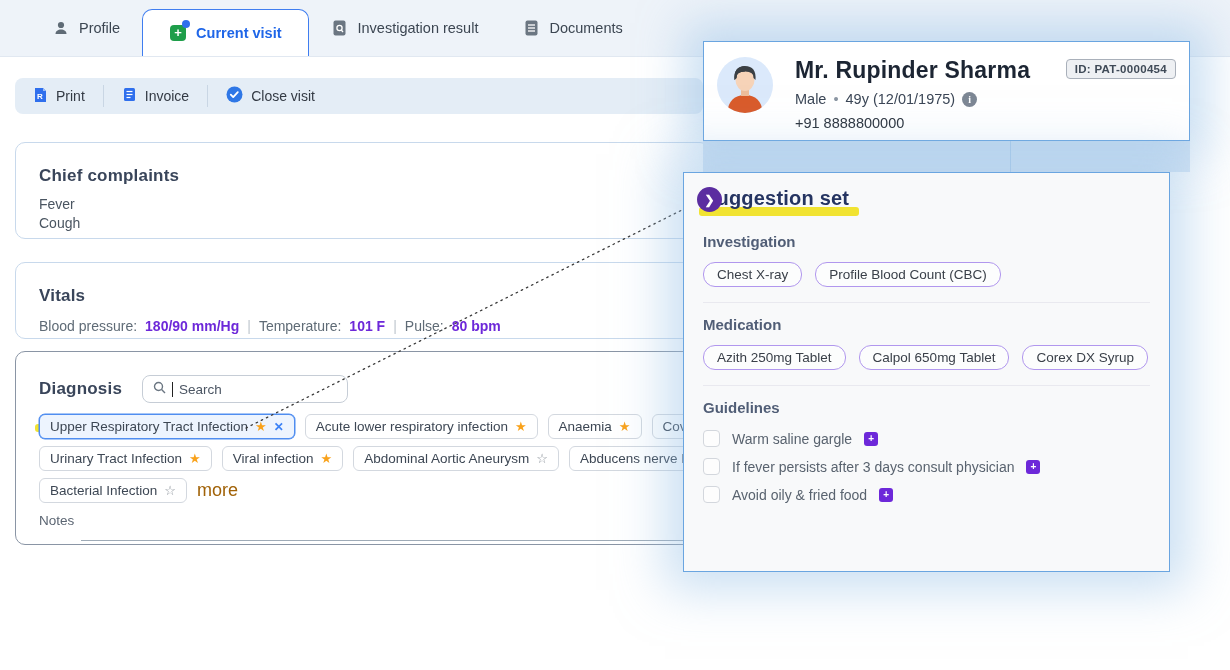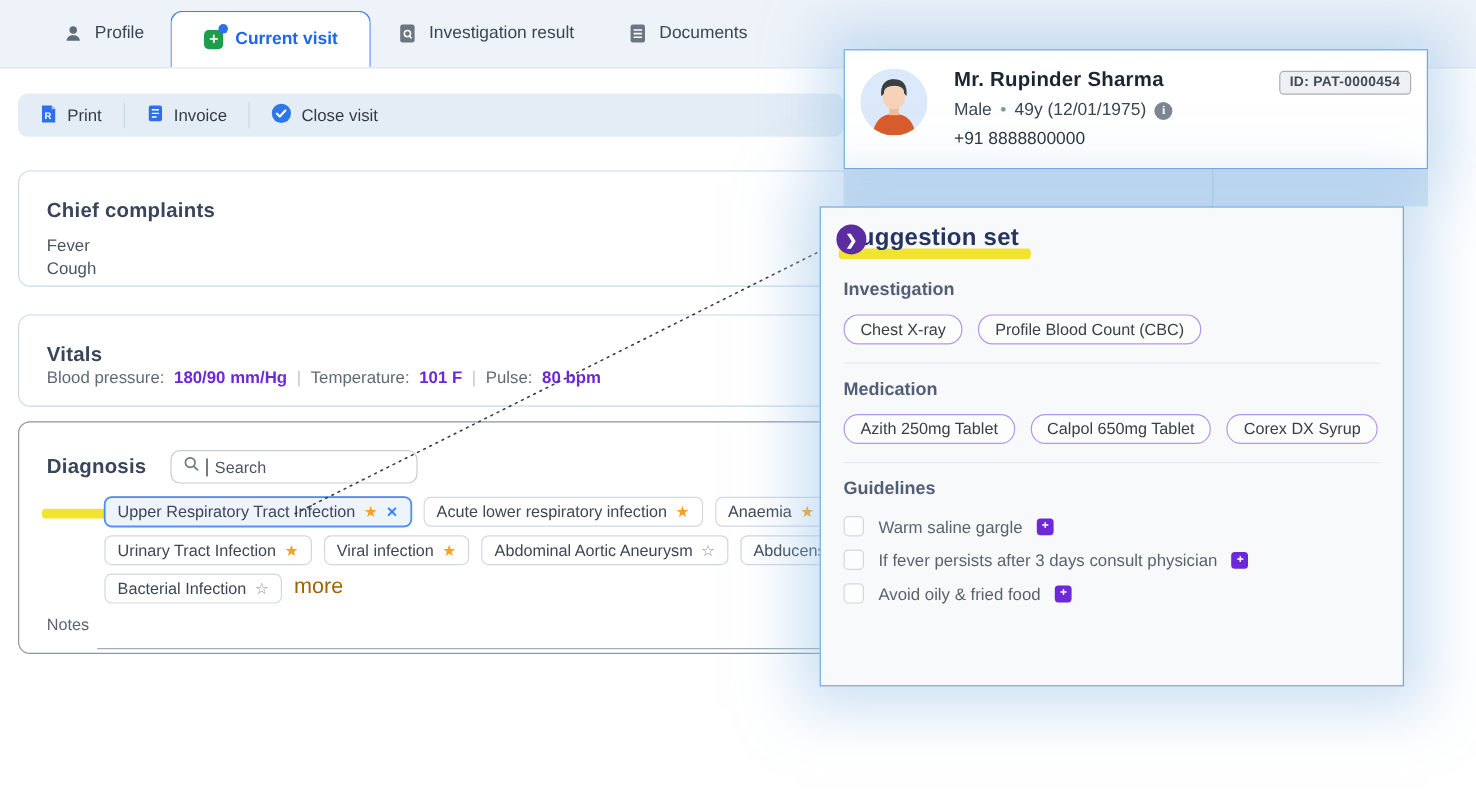--- a/index.html
+++ b/index.html
@@ -25,32 +25,32 @@
 
   
   .card { position:absolute; left:15px; width:695px; background:#fff; border:1px solid #c8d9ec;
           border-radius:10px; padding:23px 0 0 23px; overflow:hidden; }
   .card h2 { font-size:17px; font-weight:bold; color:#39455a; letter-spacing:.2px; }
   .card-cc { top:142px; height:97px; }
   .card-vitals { top:262px; height:77px; }
   .card-diag { top:351px; height:194px; border-color:#8a95a5; }
   .cc-item { font-size:14px; color:#4a5561; line-height:1.35; }
   .card-cc h2 { margin-bottom:9px; }
-  .vit-row { font-size:14px; color:#5f6b76; display:flex; align-items:flex-start; gap:8px; white-space:nowrap; }
+  .vit-row { margin-top:12px; font-size:14px; color:#5f6b76; display:flex; align-items:flex-start; gap:8px; white-space:nowrap; }
   .vit-val { color:#6d28d9; font-weight:bold; }
   .vit-sep { color:#c0c7cf; }
 
   
   .diag-head { display:flex; align-items:center; gap:20px; }
   .search { width:206px; height:28px; border:1px solid #c6cdd6; border-radius:8px; background:#fff;
             display:flex; align-items:center; gap:6px; padding:0 10px; }
   .search .ph { font-size:13.5px; color:#4b5563; }
   .caret { width:1px; height:15px; background:#222; }
   .tagrows { position:relative; margin-top:11px; z-index:2; }
-  .tagrow { display:flex; gap:10px; margin-bottom:7px; white-space:nowrap;margin-left:48px; }
+  .tagrow { display:flex; align-items:center; gap:10px; margin-bottom:7px; white-space:nowrap; }
   .tag { display:inline-flex; align-items:center; gap:7px; height:25px; padding:0 10px; border:1px solid #d3d8df;
          border-radius:6px; background:#fff; font-size:13.5px; color:#3d4754; cursor:pointer; flex:none; }
   .tag.selected { border-color:#4f8df0; background:#edf4fe; box-shadow:0 0 0 .5px #4f8df0; }
   .star { font-size:13px; line-height:1; }
   .star.filled { color:#f9a21b; }
   .star.outline { color:#8d949c; }
   .tag-x { font-size:12px; color:#3c82f6; font-weight:bold; }
   .more-link { font-size:18px; color:#a16207; cursor:pointer; }
   .notes-label { margin-top:10px; font-size:13.5px; color:#5b6572; }
   .notes-line { margin-left:42px; margin-right:10px; border-bottom:1px solid #9fabb7; height:13px; }
@@ -62,21 +62,21 @@
 
   
   .gap-rect { position:absolute; left:703px; top:141px; width:487px; height:31px; background:#dbe8f6; z-index:4; }
   .gap-line { position:absolute; left:307px; top:0; height:31px; border-left:1.5px solid #b3cfeb; }
 
   .patient-card { position:absolute; left:703px; top:41px; width:487px; height:100px; background:#fff;
                   border:1px solid #6aa5e0; box-shadow:0 0 46px 18px rgba(151,193,232,.5);
                   z-index:7; display:flex; padding:15px 14px 0 13px; }
   .avatar { width:56px; height:56px; flex:none; }
   .p-info { margin-left:22px; }
-  .p-name { font-size:17px; font-weight:bold; color:#1c2533; letter-spacing:.2px; }
+  .p-name { font-size:23px; font-weight:bold; color:#1c2533; letter-spacing:.2px; }
   .p-meta { margin-top:7px; font-size:14.5px; color:#3b4656; display:flex; align-items:center; gap:7px; }
   .p-dot { color:#8b95a2; }
   .info-ic { width:15px; height:15px; border-radius:50%; background:#7d8794; color:#fff; font-size:10px; font-weight:bold;
              display:inline-flex; align-items:center; justify-content:center; font-family:"Liberation Serif", serif; }
   .p-phone { margin-top:8px; font-size:14.5px; color:#2b333d; }
   .id-badge { position:absolute; right:13px; top:17px; border:1px solid #a9b0ba; background:#eef0f3; border-radius:4px;
               padding:3px 8px; font-size:11.5px; font-weight:bold; color:#3f4a57; letter-spacing:.3px; }
 
   .panel { position:absolute; left:683px; top:172px; width:487px; height:400px; background:#f8f9fa;
            border:1px solid #6aa5e0; box-shadow:0 0 46px 18px rgba(151,193,232,.5); z-index:7; padding:14px 0 0 19px; }

